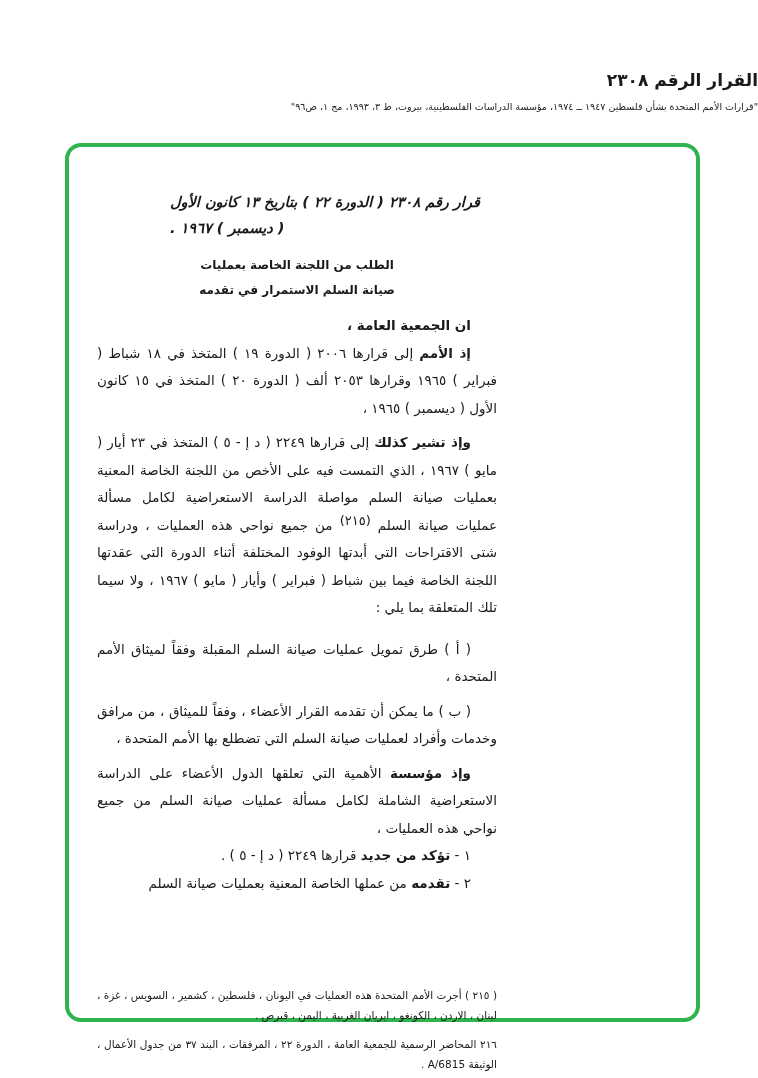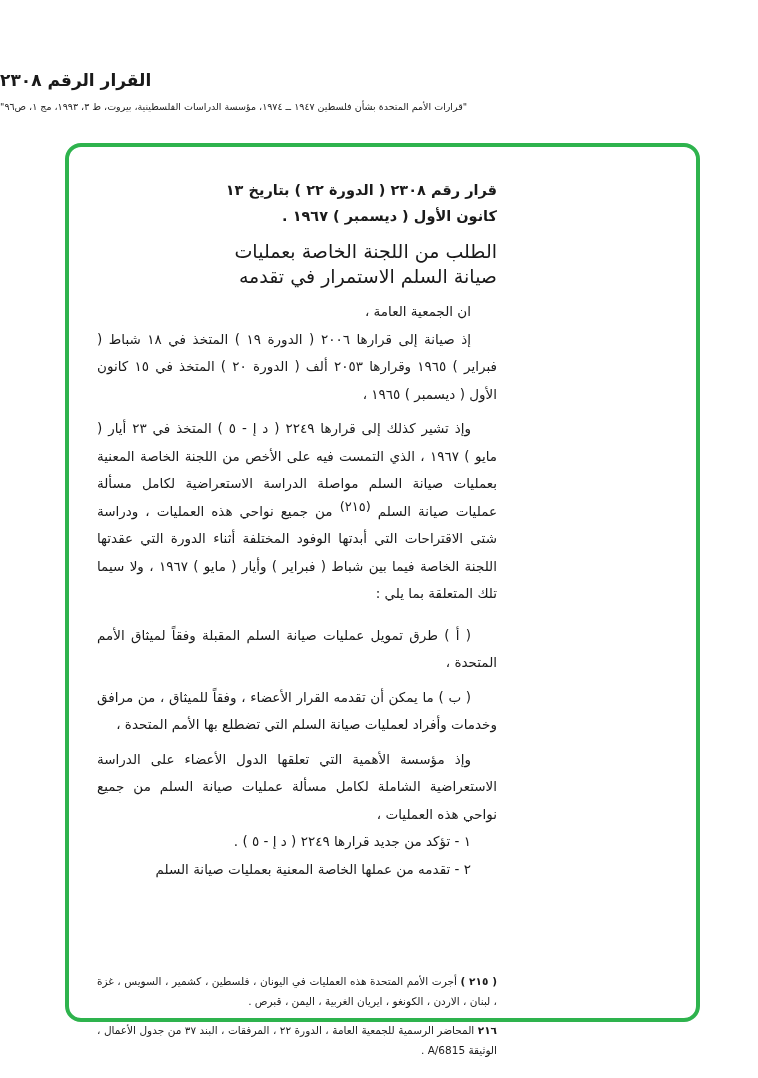--- a/index.html
+++ b/index.html
@@ -14,21 +14,21 @@
     color: #1a1a1a;
     position: relative;
     overflow: hidden;
   }
   .page {
     position: absolute;
     inset: 0;
     background: #ffffff;
   }
   .doc-header {
-    text-align: left;
+    text-align: right;
     padding-top: 70px;
     direction: rtl;
   }
   .doc-title {
     font-size: 17px;
     font-weight: bold;
     letter-spacing: 0.5px;
   }
   .doc-citation {
     font-size: 9.5px;
@@ -52,41 +52,42 @@
     top: 30px;
     width: 400px;
     height: 790px;
     direction: rtl;
   }
   .res-heading {
     width: 315px;
     font-weight: bold;
     font-size: 14.5px;
     line-height: 26px;
-    text-align: right;
-    margin: 0;
+    text-align: left;
+    margin: 12px;
+    font-style: italic;
   }
   .res-subtitle {
-    text-align: right;
-    font-weight: normal;
-    font-size: 19px;
+    text-align: center;
+    font-weight: bold;
+    font-size: 12px;
     line-height: 25px;
   }
   .subtitle-block {
     margin-top: 10px;
   }
   .para {
     font-size: 13.5px;
     line-height: 27.5px;
     text-align: justify;
     text-indent: 26px;
     margin: 0;
   }
   .para .lead {
-    font-weight: normal;
+    font-weight: bold;
   }
   .opening {
     margin-top: 9px;
     font-weight: bold;
   }
   .mt-sm { margin-top: 7px; }
   .mt-md { margin-top: 14px; }
   .fn-ref {
     font-size: 13px;
     vertical-align: super;
@@ -95,21 +96,21 @@
   .footnotes {
     margin-top: 88px;
     font-size: 10.5px;
     line-height: 20px;
   }
   .footnote {
     text-align: justify;
     margin: 0 0 9px 0;
   }
   .footnote .fn-marker {
-    font-weight: bold;
+    font-weight: normal;
   }
 </style>
 </head>
 <body>
 
 <div class="page">
 
   <div class="doc-header">
     <div class="doc-title">القرار الرقم ٢٣٠٨</div>
     <div class="doc-citation">"قرارات الأمم المتحدة بشأن فلسطين ١٩٤٧ ــ ١٩٧٤، مؤسسة الدراسات الفلسطينية، بيروت، ط ٣، ١٩٩٣، مج ١، ص٩٦"</div>
@@ -120,21 +121,21 @@
 
       <p class="res-heading">قرار رقم ٢٣٠٨ ( الدورة ٢٢ ) بتاريخ ١٣ كانون الأول ( ديسمبر ) ١٩٦٧ .</p>
 
       <div class="subtitle-block">
         <div class="res-subtitle">الطلب من اللجنة الخاصة بعمليات</div>
         <div class="res-subtitle">صيانة السلم الاستمرار في تقدمه</div>
       </div>
 
       <p class="para opening"><span></span><b class="lead">ان الجمعية العامة ،</b><span></span><sup class="fn-ref"></sup><span></span></p>
 
-      <p class="para"><span></span><b class="lead">إذ صيانة</b><span> إلى قرارها ٢٠٠٦ ( الدورة ١٩ ) المتخذ في ١٨ شباط ( فبراير ) ١٩٦٥ وقرارها ٢٠٥٣ ألف ( الدورة ٢٠ ) المتخذ في ١٥ كانون الأول ( ديسمبر ) ١٩٦٥ ،</span><sup class="fn-ref"></sup><span></span></p>
+      <p class="para"><span></span><b class="lead">إذ الأمم</b><span> إلى قرارها ٢٠٠٦ ( الدورة ١٩ ) المتخذ في ١٨ شباط ( فبراير ) ١٩٦٥ وقرارها ٢٠٥٣ ألف ( الدورة ٢٠ ) المتخذ في ١٥ كانون الأول ( ديسمبر ) ١٩٦٥ ،</span><sup class="fn-ref"></sup><span></span></p>
 
       <p class="para mt-sm"><span></span><b class="lead">وإذ تشير كذلك</b><span> إلى قرارها ٢٢٤٩ ( د إ - ٥ ) المتخذ في ٢٣ أيار ( مايو ) ١٩٦٧ ، الذي التمست فيه على الأخص من اللجنة الخاصة المعنية بعمليات صيانة السلم مواصلة الدراسة الاستعراضية لكامل مسألة عمليات صيانة السلم </span><sup class="fn-ref">(٢١٥)</sup><span> من جميع نواحي هذه العمليات ، ودراسة شتى الاقتراحات التي أبدتها الوفود المختلفة أثناء الدورة التي عقدتها اللجنة الخاصة فيما بين شباط ( فبراير ) وأيار ( مايو ) ١٩٦٧ ، ولا سيما تلك المتعلقة بما يلي :</span></p>
 
       <p class="para mt-md"><span>( أ ) طرق تمويل عمليات صيانة السلم المقبلة وفقاً لميثاق الأمم المتحدة ،</span><b class="lead"></b><span></span><sup class="fn-ref"></sup><span></span></p>
 
       <p class="para mt-sm"><span>( ب ) ما يمكن أن تقدمه القرار الأعضاء ، وفقاً للميثاق ، من مرافق وخدمات وأفراد لعمليات صيانة السلم التي تضطلع بها الأمم المتحدة ،</span><b class="lead"></b><span></span><sup class="fn-ref"></sup><span></span></p>
 
       <p class="para mt-sm"><span></span><b class="lead">وإذ مؤسسة</b><span> الأهمية التي تعلقها الدول الأعضاء على الدراسة الاستعراضية الشاملة لكامل مسألة عمليات صيانة السلم من جميع نواحي هذه العمليات ،</span><sup class="fn-ref"></sup><span></span></p>
 
 

